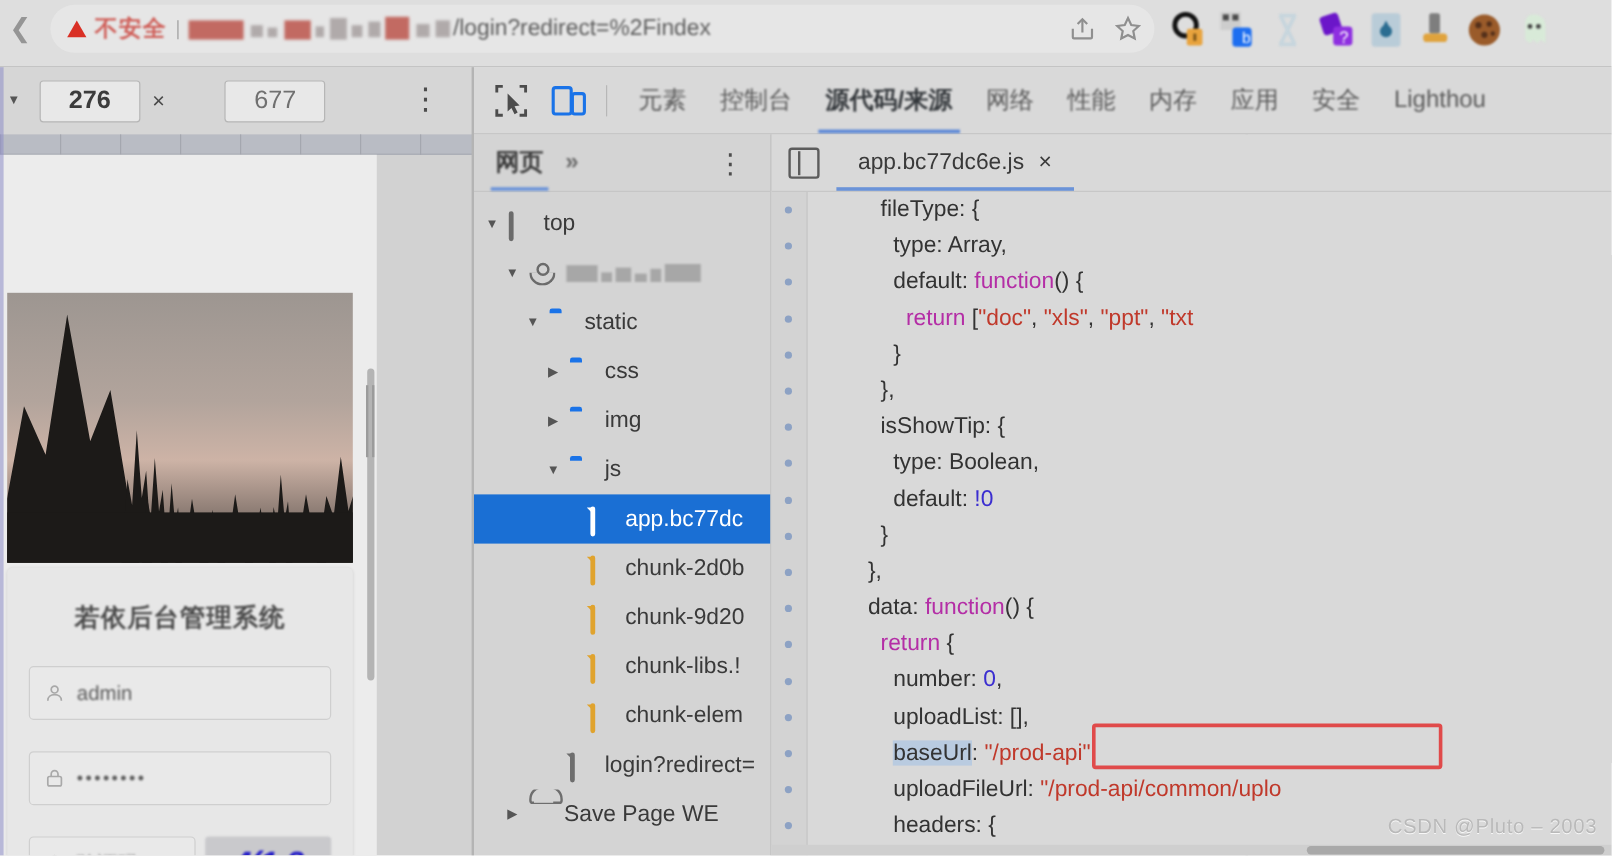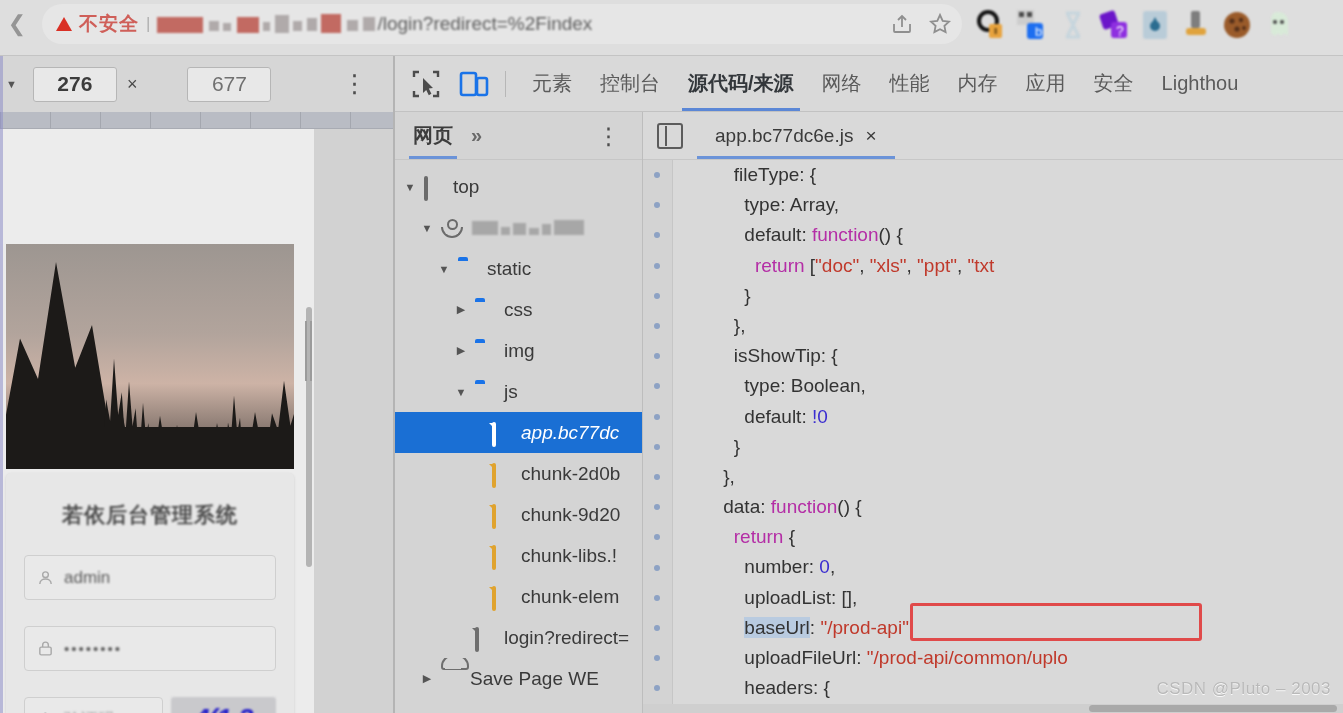--- a/index.html
+++ b/index.html
@@ -192,21 +192,21 @@
   .nav-more { margin-left: 18px; color: #6a6a6a; font-size: 20px; font-weight: 700; filter: blur(0.7px); }
   .nav-kebab {
     position: absolute; right: 22px; top: 11px; color: #4d4d4d; font-size: 23px; filter: blur(0.5px);
   }
   .tree { padding-top: 6px; }
   .tree-row {
     height: 41px; display: flex; align-items: center; gap: 7px;
     color: #3a3a3a; font-size: 19px; white-space: nowrap; overflow: hidden;
     filter: blur(0.55px);
   }
-  .tree-row.selected { background: #1a6fd4; color: #ffffff; filter: none; font-style: italic; }
+  .tree-row.selected { background: #1a6fd4; color: #ffffff; filter: none; }
   .tree-row.selected .t-label { filter: blur(0.5px); }
   .t-arrow { width: 14px; flex: none; color: #555; font-size: 11px; text-align: center; }
   .tree-row.selected .t-arrow { color: #fff; }
   .t-label { filter: blur(0.55px); }
   .ico { width: 22px; height: 18px; flex: none; position: relative; }
   .ico-frame { border: 2px solid #6b6b6b; border-radius: 2px; width: 22px; height: 17px; }
   .ico-folder {
     width: 22px; height: 17px; background: #1a73e8; border-radius: 0 2px 2px 2px; position: relative;
   }
   .ico-folder::before {

